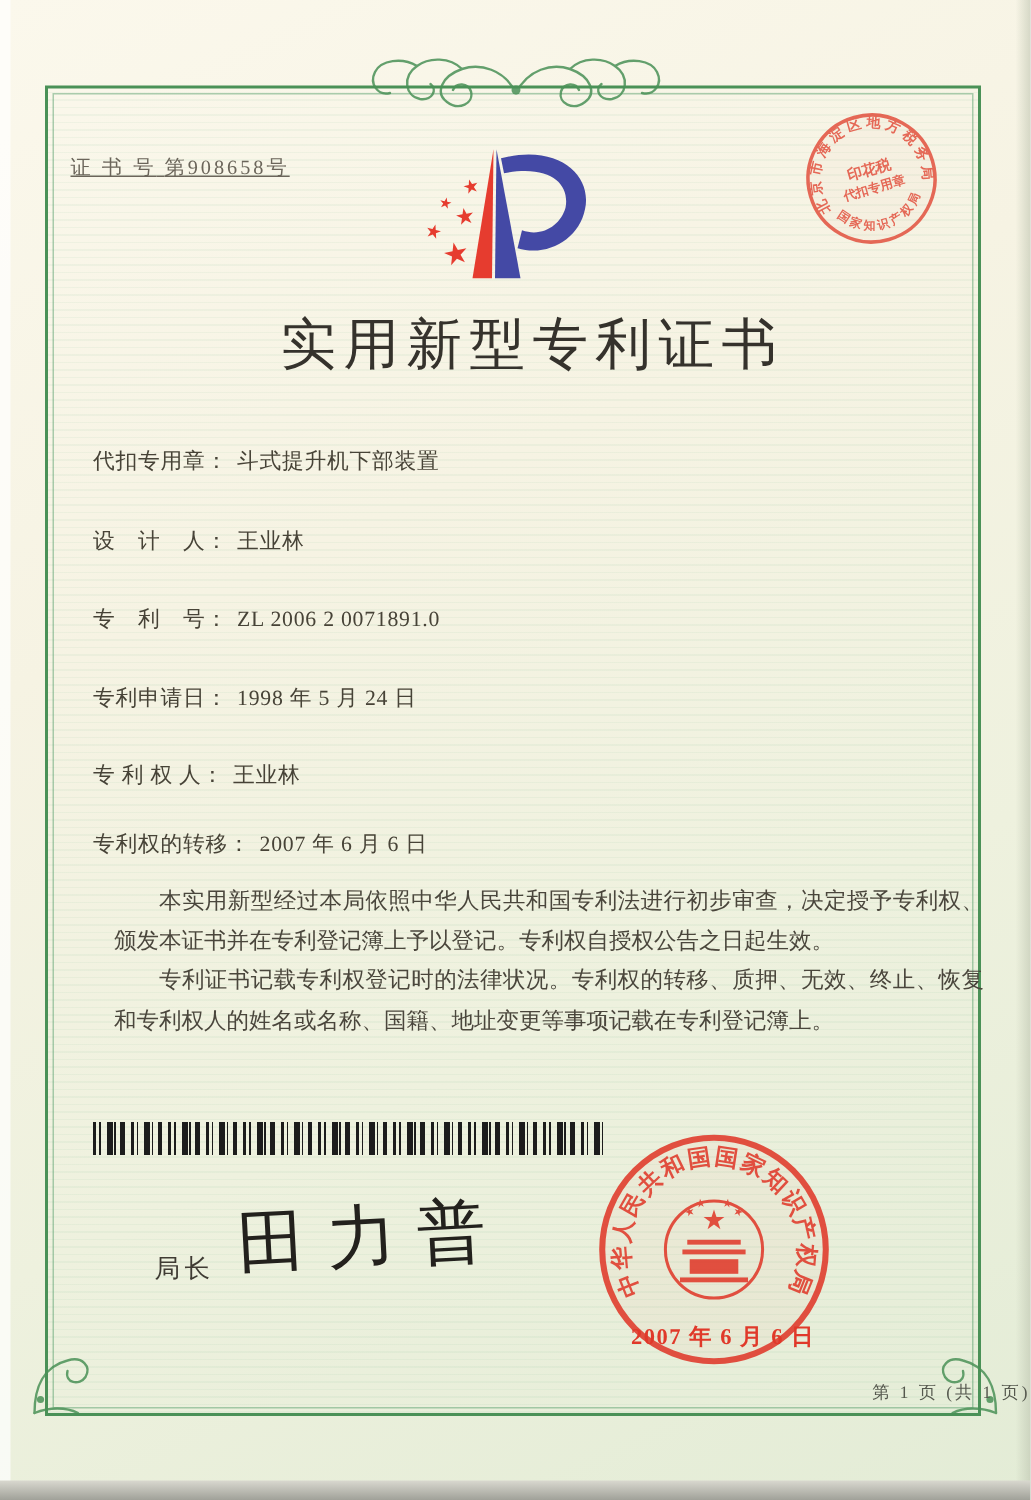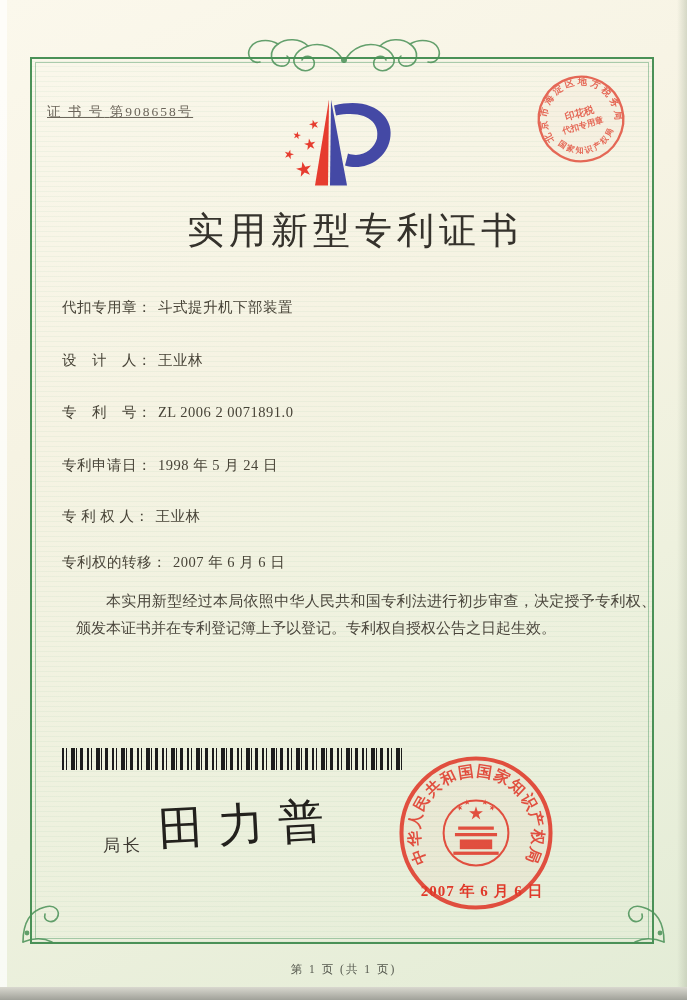--- a/index.html
+++ b/index.html
@@ -71,22 +71,22 @@
   .sig-name{position:absolute;left:158px;top:794px;font-size:46px;color:#23211d;
     letter-spacing:14px;transform:rotate(-3deg);white-space:nowrap;}
 
   .big-seal{position:absolute;left:395px;top:752px;width:162px;height:162px;opacity:.88;}
   .seal-stroke{stroke:var(--seal_red);}
   .seal-fill{fill:var(--seal_red);}
   .seal-text{fill:var(--seal_red);font-weight:bold;font-family:"Liberation Serif",serif;}
   .seal-date{position:absolute;left:412px;top:882px;width:140px;text-align:center;
     color:var(--seal_red);font-size:15px;font-weight:bold;letter-spacing:1px;}
 
-  .footer{position:absolute;left:0;right:0;top:921px;text-align:center;
-    font-size:11.5px;color:#55584e;letter-spacing:2px;margin-top:41px;}
+  .footer{position:absolute;left:0;right:0;top:921px;text-align:right;
+    font-size:11.5px;color:#55584e;letter-spacing:2px;}
 </style>
 </head>
 <body>
 
 <svg width="0" height="0" style="position:absolute" aria-hidden="true">
   <defs>
     <path id="star5" d="M0,-1 L0.225,-0.309 L0.951,-0.309 L0.363,0.118 L0.588,0.809 L0,0.382 L-0.588,0.809 L-0.363,0.118 L-0.951,-0.309 L-0.225,-0.309 Z"></path>
   </defs>
 </svg>
 
@@ -164,20 +164,21 @@
 
   <div class="field f0"><span class="lbl">代扣专用章：</span><span class="val">斗式提升机下部装置</span></div>
   <div class="field f1"><span class="lbl">设　计　人：</span><span class="val">王业林</span></div>
   <div class="field f2"><span class="lbl">专　利　号：</span><span class="val">ZL 2006 2 0071891.0</span></div>
   <div class="field f3"><span class="lbl">专利申请日：</span><span class="val">1998 年 5 月 24 日</span></div>
   <div class="field f4"><span class="lbl">专 利 权 人：</span><span class="val">王业林</span></div>
   <div class="field f5"><span class="lbl">专利权的转移：</span><span class="val">2007 年 6 月 6 日</span></div>
 
   <div class="paragraphs">
     <p>本实用新型经过本局依照中华人民共和国专利法进行初步审查，决定授予专利权、颁发本证书并在专利登记簿上予以登记。专利权自授权公告之日起生效。</p>
+    <p>专利证书记载专利权登记时的法律状况。专利权的转移、质押、无效、终止、恢复和专利权人的姓名或名称、国籍、地址变更等事项记载在专利登记簿上。</p>
   </div>
 
   <div class="barcode"></div>
 
   <div class="sig-role">局长</div>
   <div class="sig-name">田力普</div>
 
   <svg class="big-seal" viewBox="0 0 200 200">
     <defs>
       <path id="sealArc" d="M 39.4,135 A 70,70 0 1 1 160.6,135" fill="none"></path>

